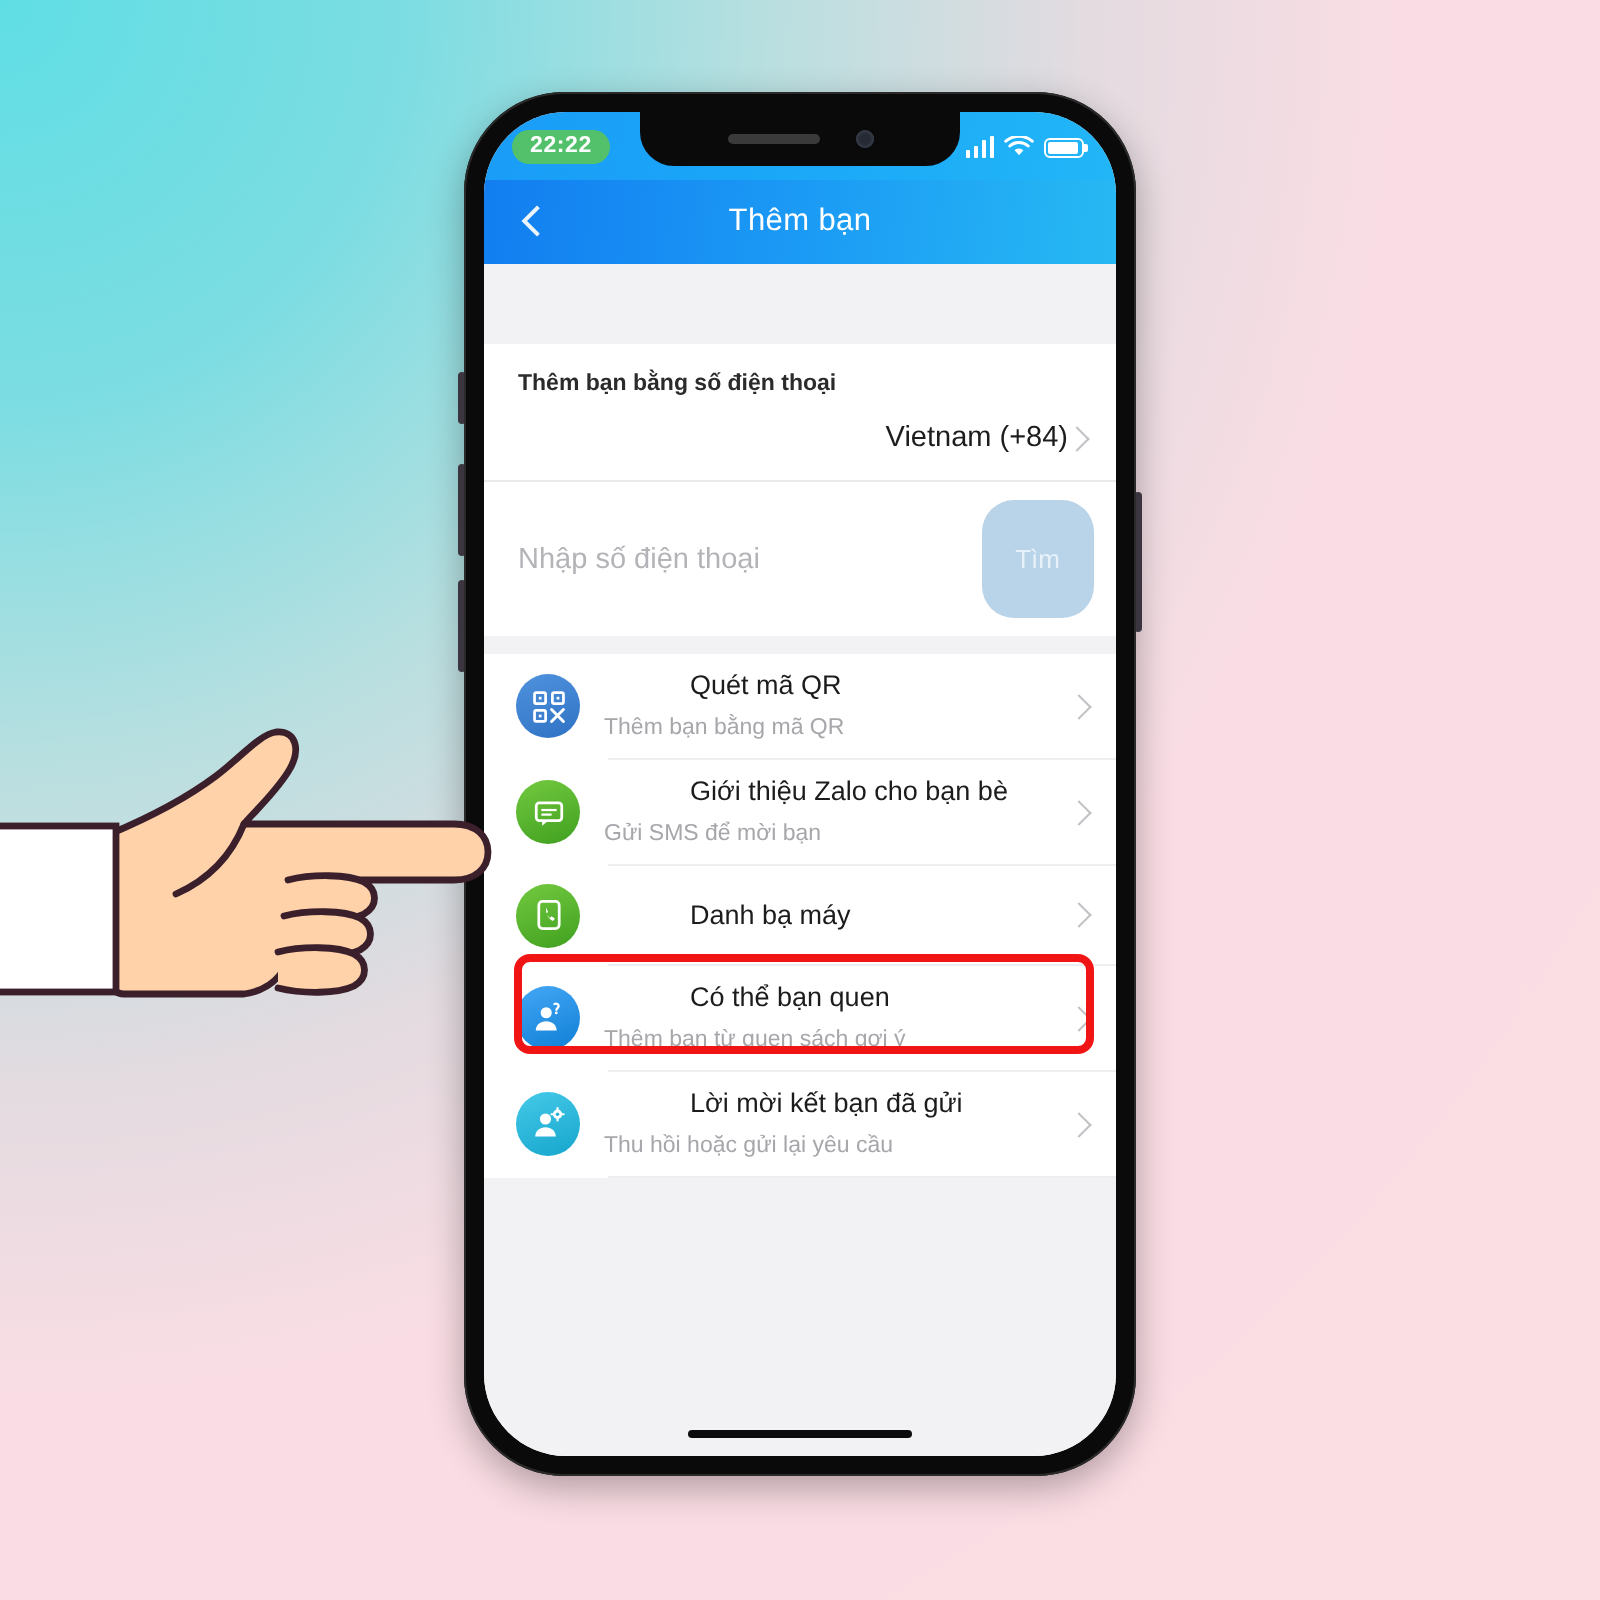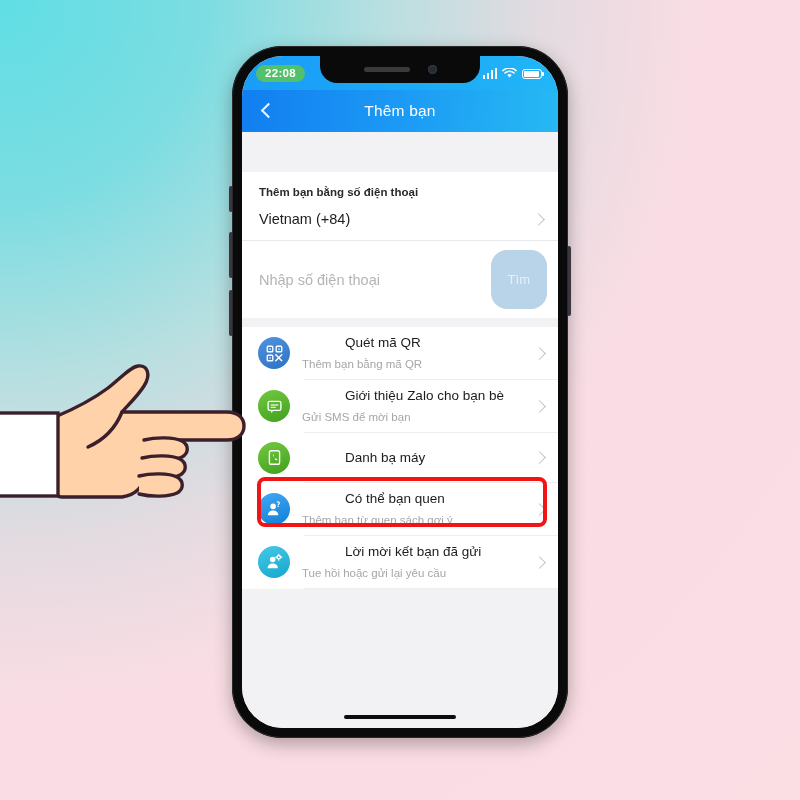--- a/index.html
+++ b/index.html
@@ -156,21 +156,21 @@
   .card { background: #ffffff; margin-top: 40px; }
 
   #phone-section { padding: 0; }
   #section-label {
     font-size: 11.5px;
     font-weight: bold;
     color: #2b2b2b;
     padding: 14px 17px 10px 17px;
   }
   #country-row {
-    display: flex; align-items: center; justify-content: space-between;
+    display: flex; align-items: center; justify-content: flex-end;
     padding: 3px 15px 13px 17px;
     cursor: pointer;
   }
   #country-name { font-size: 14.5px; color: #1d1d1f; }
 
   .chev {
     width: 9px; height: 9px;
     border-top: 1.6px solid #c2c2c6;
     border-right: 1.6px solid #c2c2c6;
     transform: rotate(45deg);
@@ -291,21 +291,21 @@
   <div class="side-btn power"></div>
 
   <div id="screen">
 
     <div id="notch">
       <div id="speaker"></div>
       <div id="frontcam"></div>
     </div>
 
     <div id="statusbar">
-      <div id="time-pill">22:08</div>
+      <div id="time-pill">22:22</div>
       <div id="status-icons">
         <div class="bars">
           <i></i>
             <i></i>
             <i></i>
             <i></i>
         </div>
         <svg width="15" height="11" viewBox="0 0 15 11">
           <path d="M7.5 9.6 L5.3 7.1 a3.3 3.3 0 0 1 4.4 0 Z" fill="#fff"></path>
           <path d="M2.9 5.0 a6.9 6.9 0 0 1 9.2 0" stroke="#fff" stroke-width="1.5" fill="none" stroke-linecap="round"></path>
@@ -415,21 +415,21 @@
             <svg width="18" height="18" viewBox="0 0 20 20">
               <circle cx="8.6" cy="7.2" r="3.1" fill="#fff"></circle>
               <path d="M2.9 17 c0-3.3 2.6-5.2 5.7-5.2 s5.7 1.9 5.7 5.2 Z" fill="#fff"></path>
               <circle cx="15.3" cy="4.6" r="2.6" fill="#fff"></circle>
               <circle cx="15.3" cy="4.6" r="1" fill="#27b3d5"></circle>
               <path d="M15.3 1.2 v1 M15.3 7 v1 M11.9 4.6 h1 M17.7 4.6 h1" stroke="#fff" stroke-width="1.2" stroke-linecap="round"></path>
             </svg>
           </div>
           <div class="opt-text">
             <div class="opt-title">Lời mời kết bạn đã gửi</div>
-            <div class="opt-sub">Tue hồi hoặc gửi lại yêu cầu</div>
+            <div class="opt-sub">Thu hồi hoặc gửi lại yêu cầu</div>
           </div>
           <div class="chev"></div>
           <div class="sep"></div>
         </div>
 
         <div id="highlight-box"></div>
       </div>
 
     </div>
 

